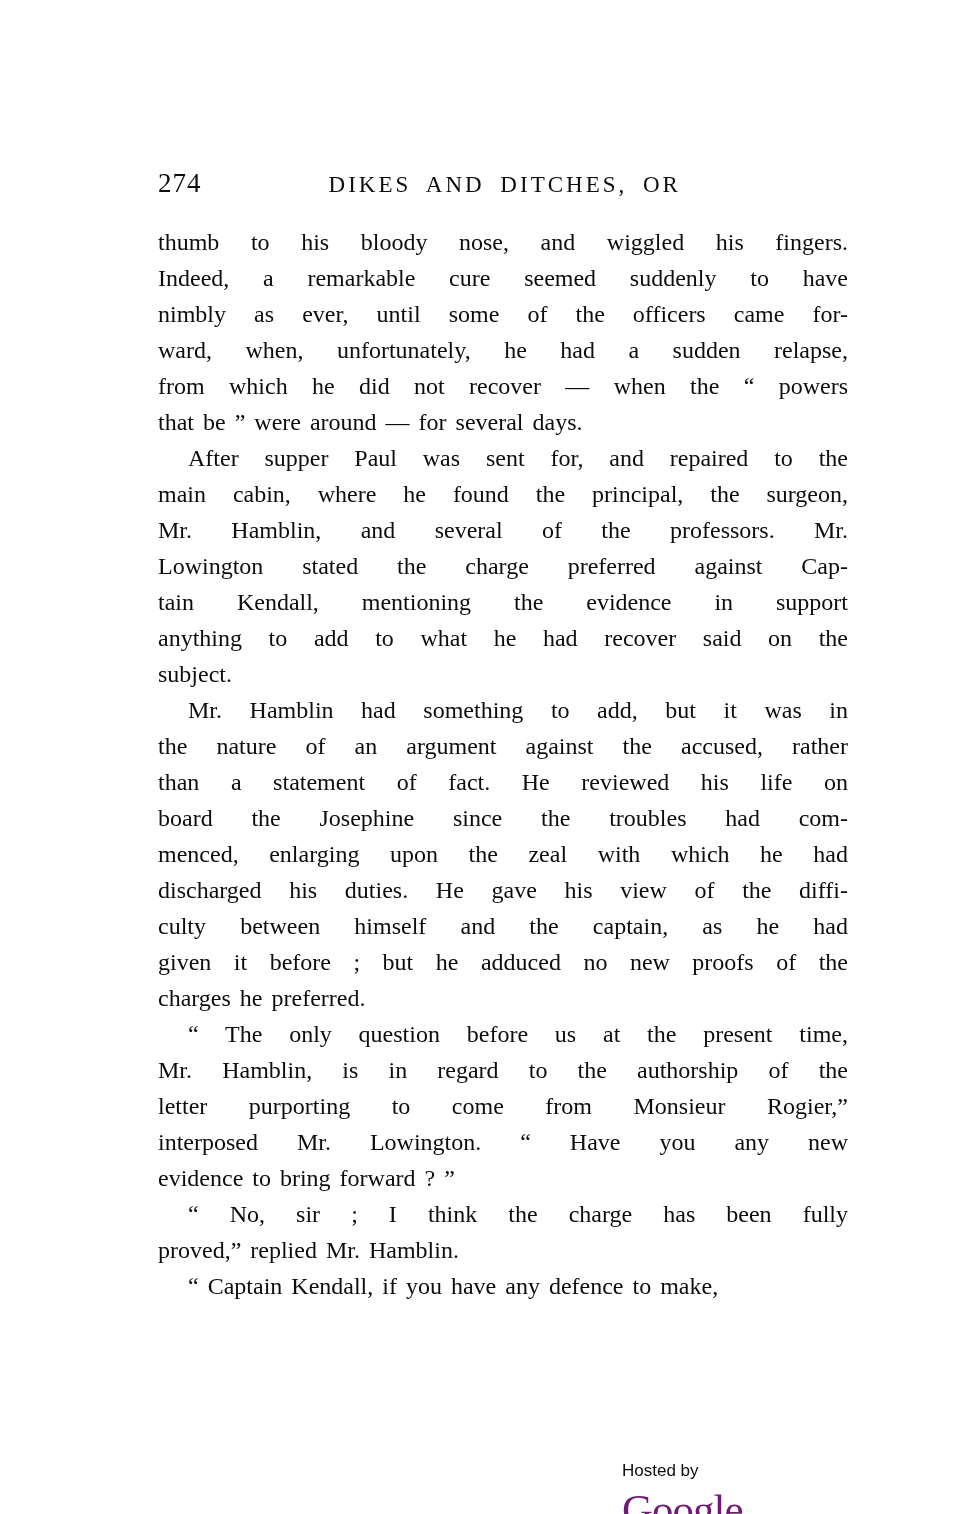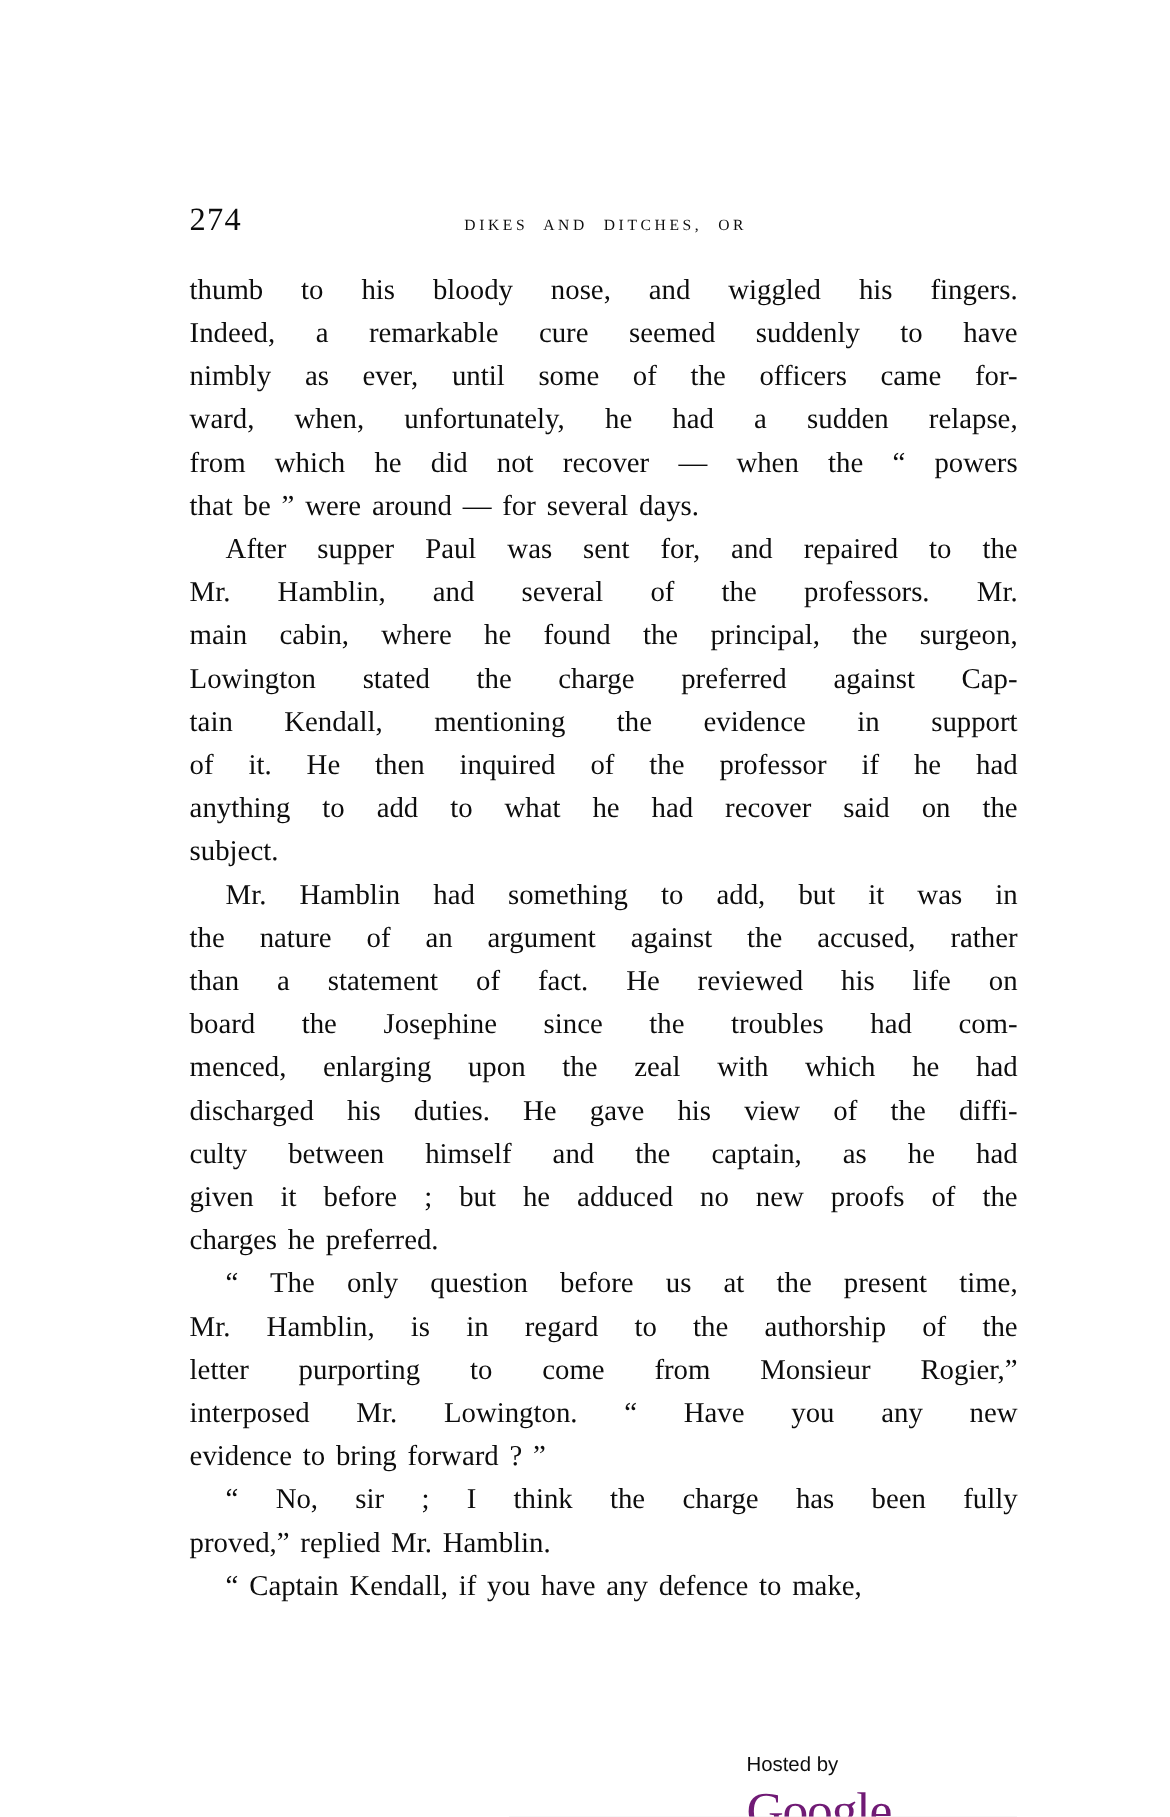--- a/index.html
+++ b/index.html
@@ -30,21 +30,21 @@
     margin-bottom: 25px;
   }
   .page-number {
     font-size: 27px;
     letter-spacing: 1px;
     flex: 0 0 auto;
   }
   .running-title {
     flex: 1 1 auto;
     text-align: center;
-    font-size: 13px;
+    font-size: 23px;
     letter-spacing: 3px;
     word-spacing: 7px;
     padding-right: 40px;
   }
   .body-text {
     font-size: 24px;
     line-height: 36px;
     word-spacing: 3px;
   }
   .paragraph { margin: 0; }
@@ -101,25 +101,24 @@
     <div class="paragraph">
           <div class="line">thumb to his bloody nose, and wiggled his fingers.</div>
           <div class="line">Indeed, a remarkable cure seemed suddenly to have</div>
           <div class="line">nimbly as ever, until some of the officers came for-</div>
           <div class="line">ward, when, unfortunately, he had a sudden relapse,</div>
           <div class="line">from which he did not recover — when the “ powers</div>
           <div class="line para-end">that be ” were around — for several days.</div>
         </div>
         <div class="paragraph">
           <div class="line indent">After supper Paul was sent for, and repaired to the</div>
+          <div class="line">main cabin, where he found the principal, the surgeon,</div>
           <div class="line">Mr. Hamblin, and several of the professors.  Mr.</div>
-          <div class="line">main cabin, where he found the principal, the surgeon,</div>
           <div class="line">Lowington stated the charge preferred against Cap-</div>
           <div class="line">tain Kendall, mentioning the evidence in support</div>
-          <div class="line">of it.  He then inquired of the professor if he had</div>
           <div class="line">anything to add to what he had recover said on the</div>
           <div class="line para-end">subject.</div>
         </div>
         <div class="paragraph">
           <div class="line indent">Mr. Hamblin had something to add, but it was in</div>
           <div class="line">the nature of an argument against the accused, rather</div>
           <div class="line">than a statement of fact.  He reviewed his life on</div>
           <div class="line">board the Josephine since the troubles had com-</div>
           <div class="line">menced, enlarging upon the zeal with which he had</div>
           <div class="line">discharged his duties.  He gave his view of the diffi-</div>

